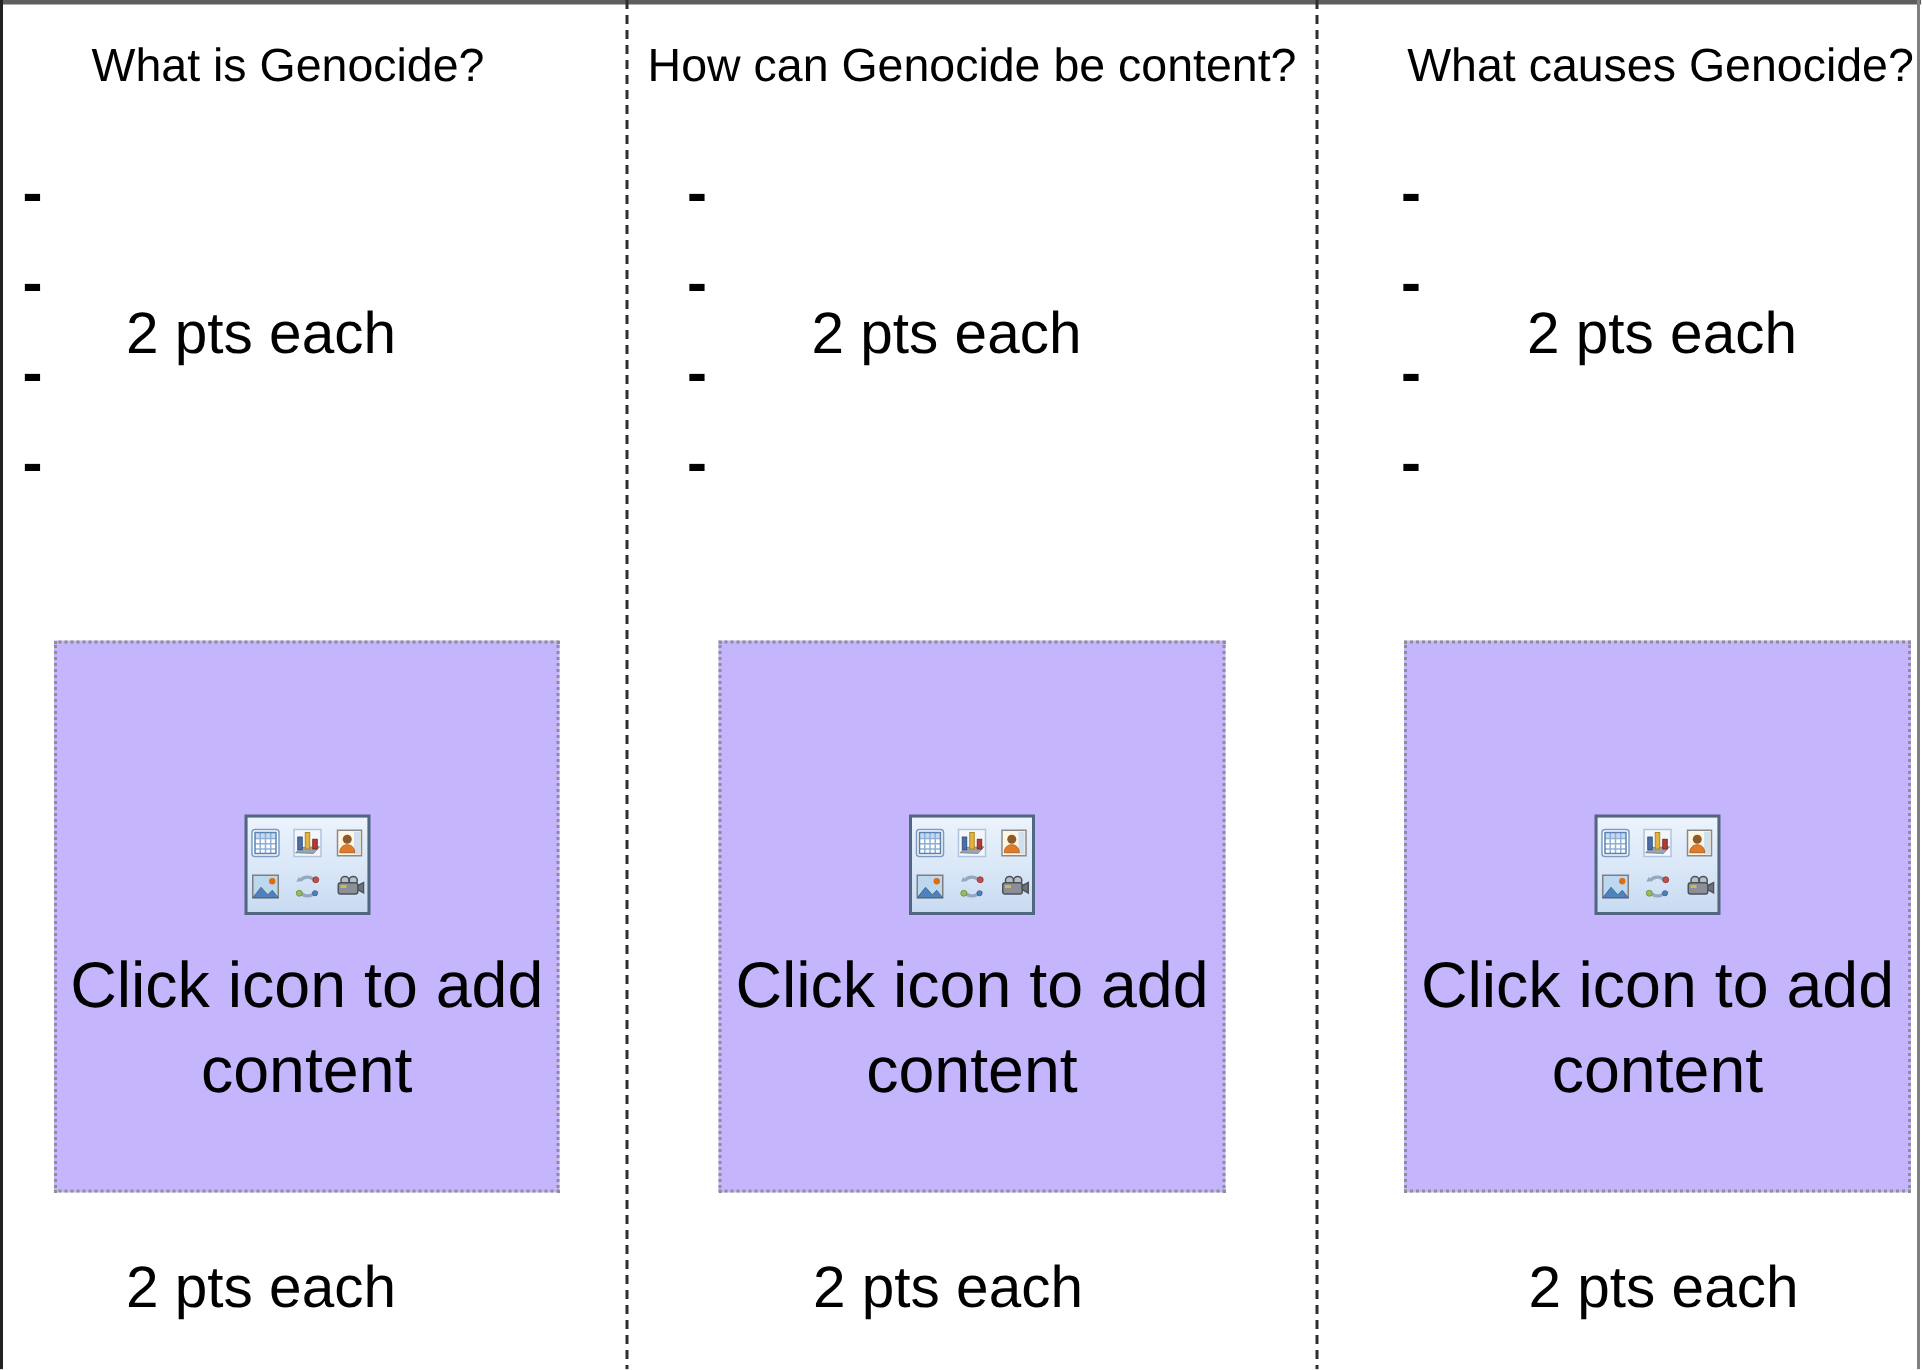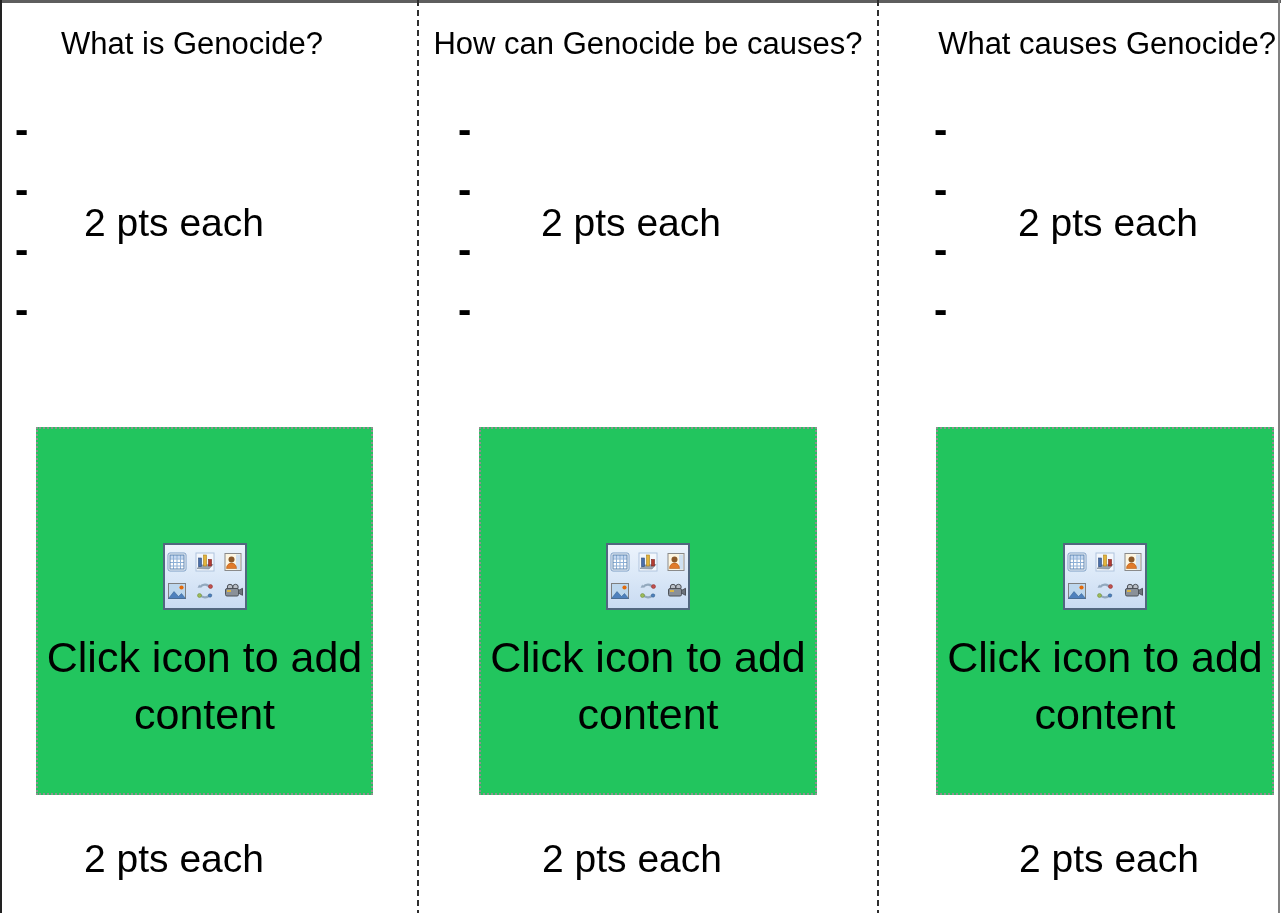--- a/index.html
+++ b/index.html
@@ -43,21 +43,21 @@
   .bottom-label { top:842px; }
   .p1 .mid-label    { transform:translateX(calc(-50% - 35px)); }
   .p2 .mid-label    { transform:translateX(calc(-50% - 17px)); }
   .p3 .mid-label    { transform:translateX(calc(-50% + 11px)); }
   .p1 .bottom-label { transform:translateX(calc(-50% - 35px)); }
   .p2 .bottom-label { transform:translateX(calc(-50% - 16px)); }
   .p3 .bottom-label { transform:translateX(calc(-50% + 12px)); }
 
   .content-box {
     position:absolute; top:427px; height:368px; box-sizing:border-box;
-    border:2px dotted #8f8f8f; background:#22c55e; cursor:pointer;
+    border:2px dotted #8f8f8f; background:#c4b5fd; cursor:pointer;
   }
   .p1 .content-box { left:36px; width:337px; }
   .p2 .content-box { left:61px; width:338px; }
   .p3 .content-box { left:40px; width:338px; }
 
   .icon-palette {
     position:absolute; top:114px; left:50%; transform:translateX(-50%);
     width:84px; height:67px; box-sizing:border-box;
     border:2px solid #51677f;
     background:linear-gradient(180deg,#ecf3fc 0%,#dce9f8 45%,#c9dbf2 100%);
@@ -136,21 +136,21 @@
           <path d="M15.5 9.5l4-2.2v7l-4-2.2z" fill="#6d737b" stroke="#4d5259"></path>
         </svg>
       </div>
       <div class="prompt">Click icon to add content</div>
     </div>
 
     <div class="bottom-label">2 pts each</div>
   </div>
 
   <div class="panel p2">
-    <div class="panel-title">How can Genocide be causes?</div>
+    <div class="panel-title">How can Genocide be content?</div>
     <div class="bullets">
       <div class="bullet-line">-</div>
       <div class="bullet-line">-</div>
       <div class="bullet-line">-</div>
       <div class="bullet-line">-</div>
     </div>
     <div class="mid-label">2 pts each</div>
 
     <div class="content-box">
       <div class="icon-palette">

